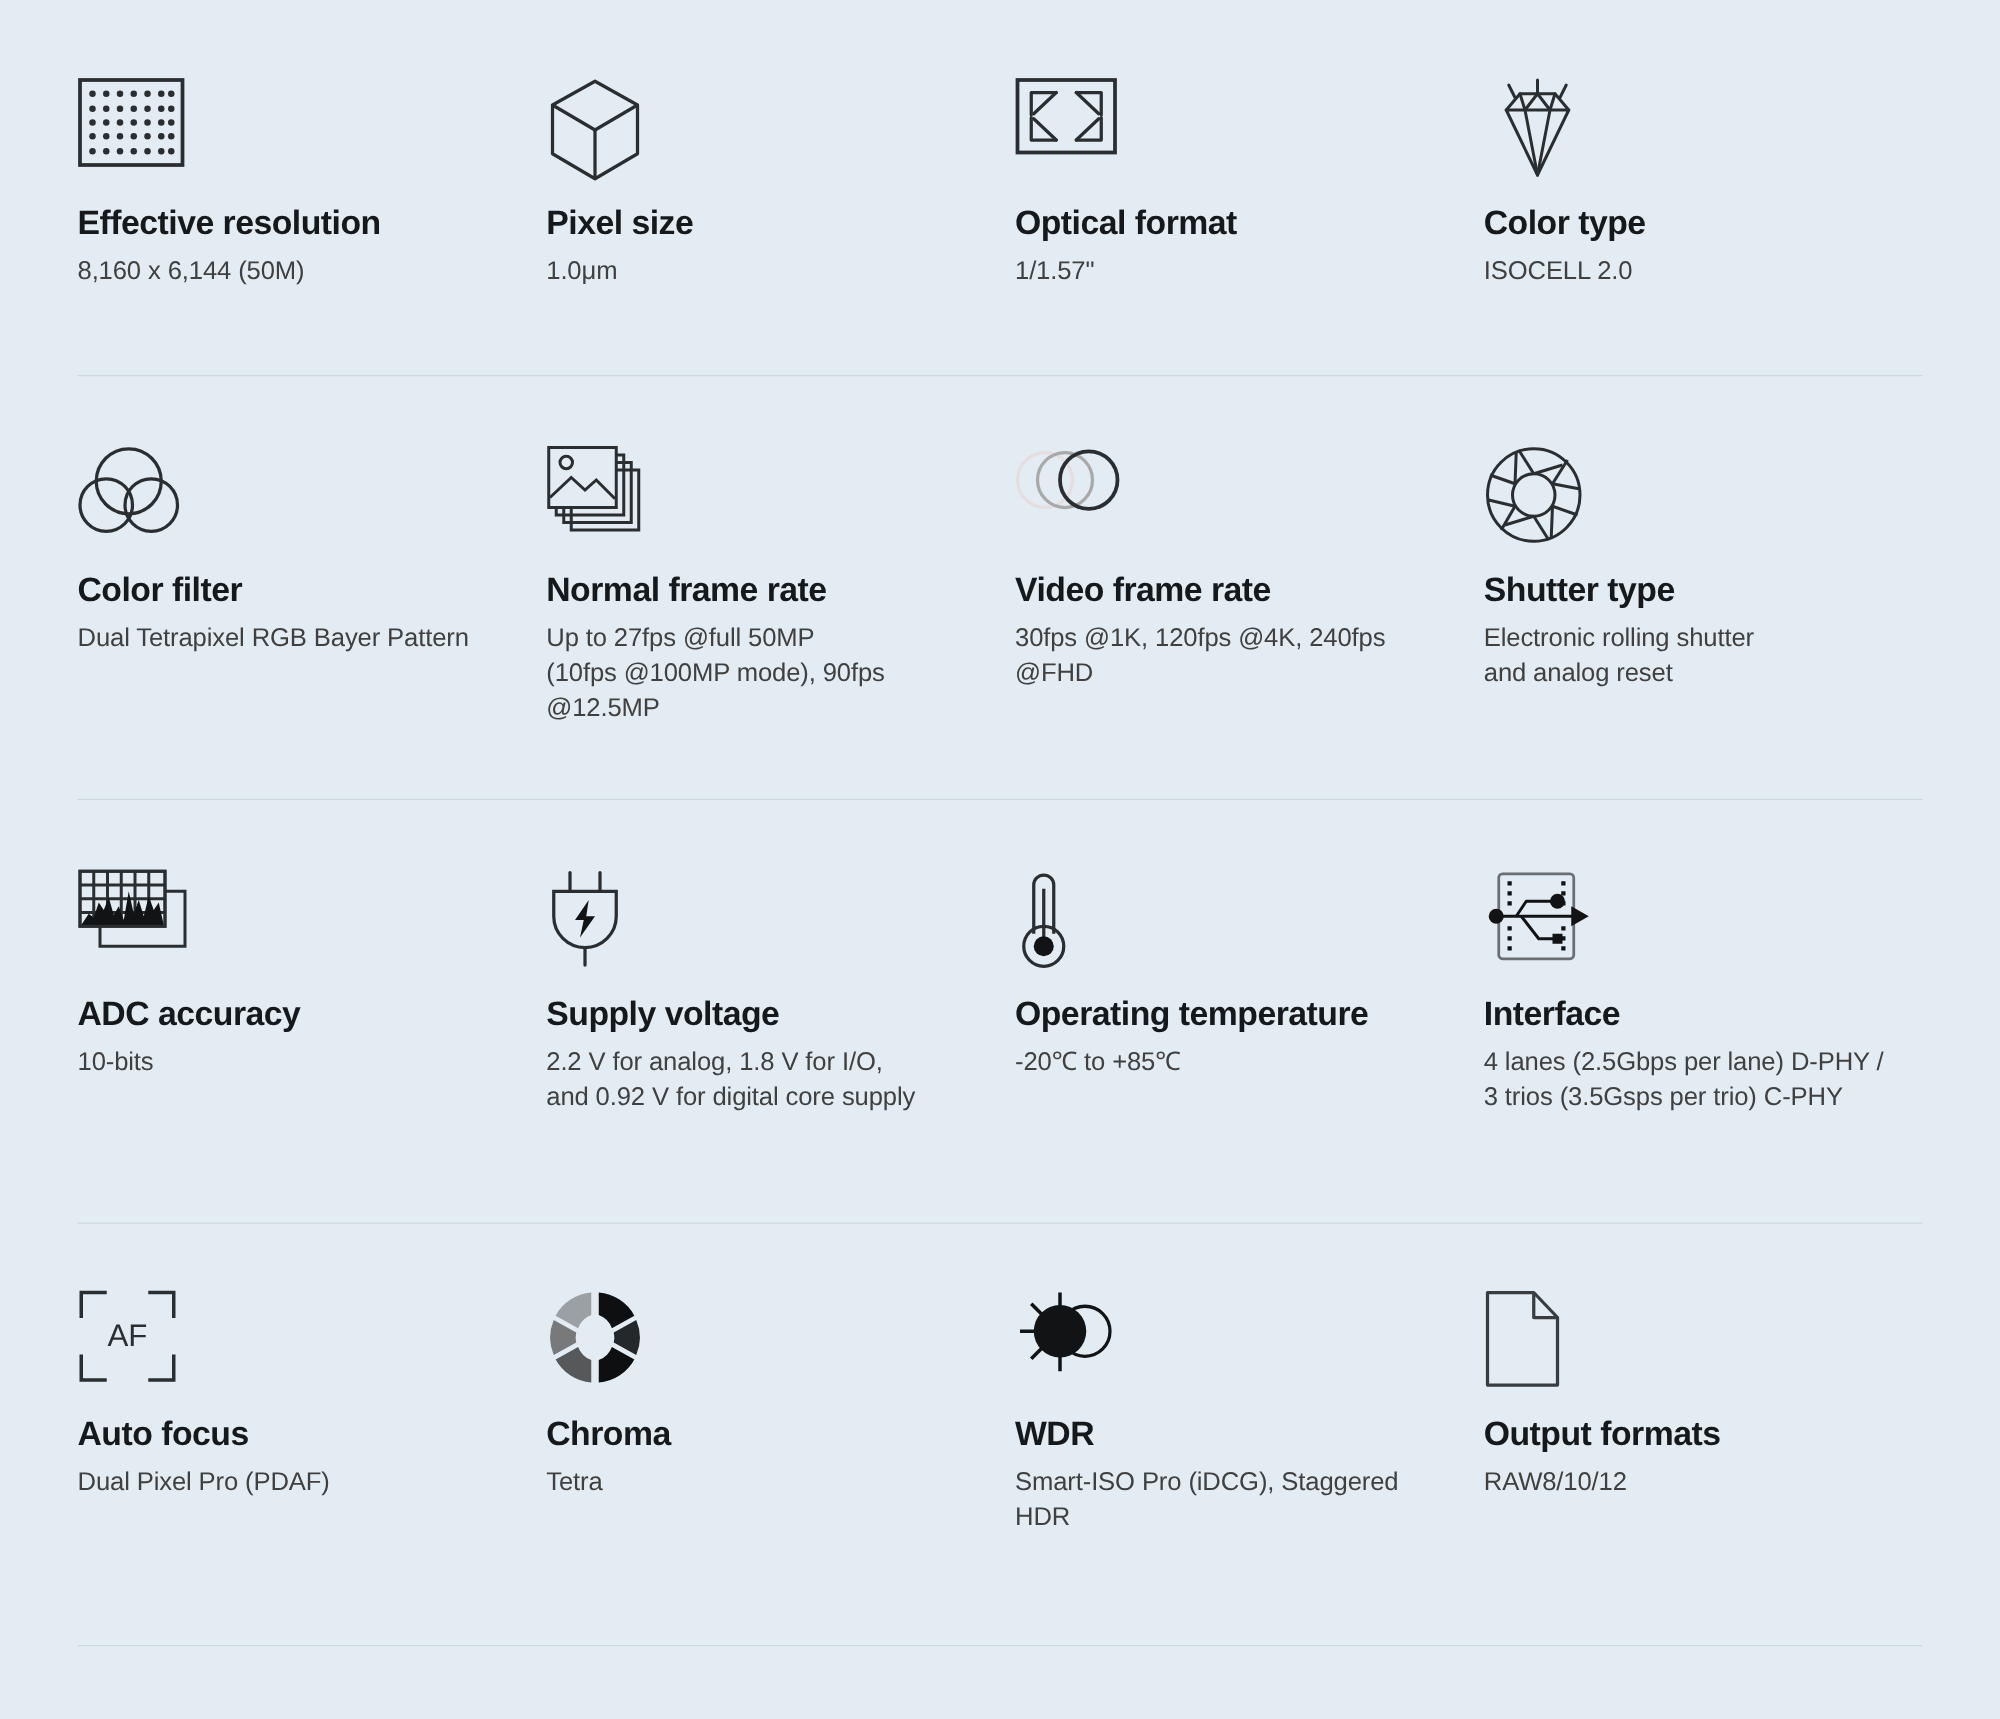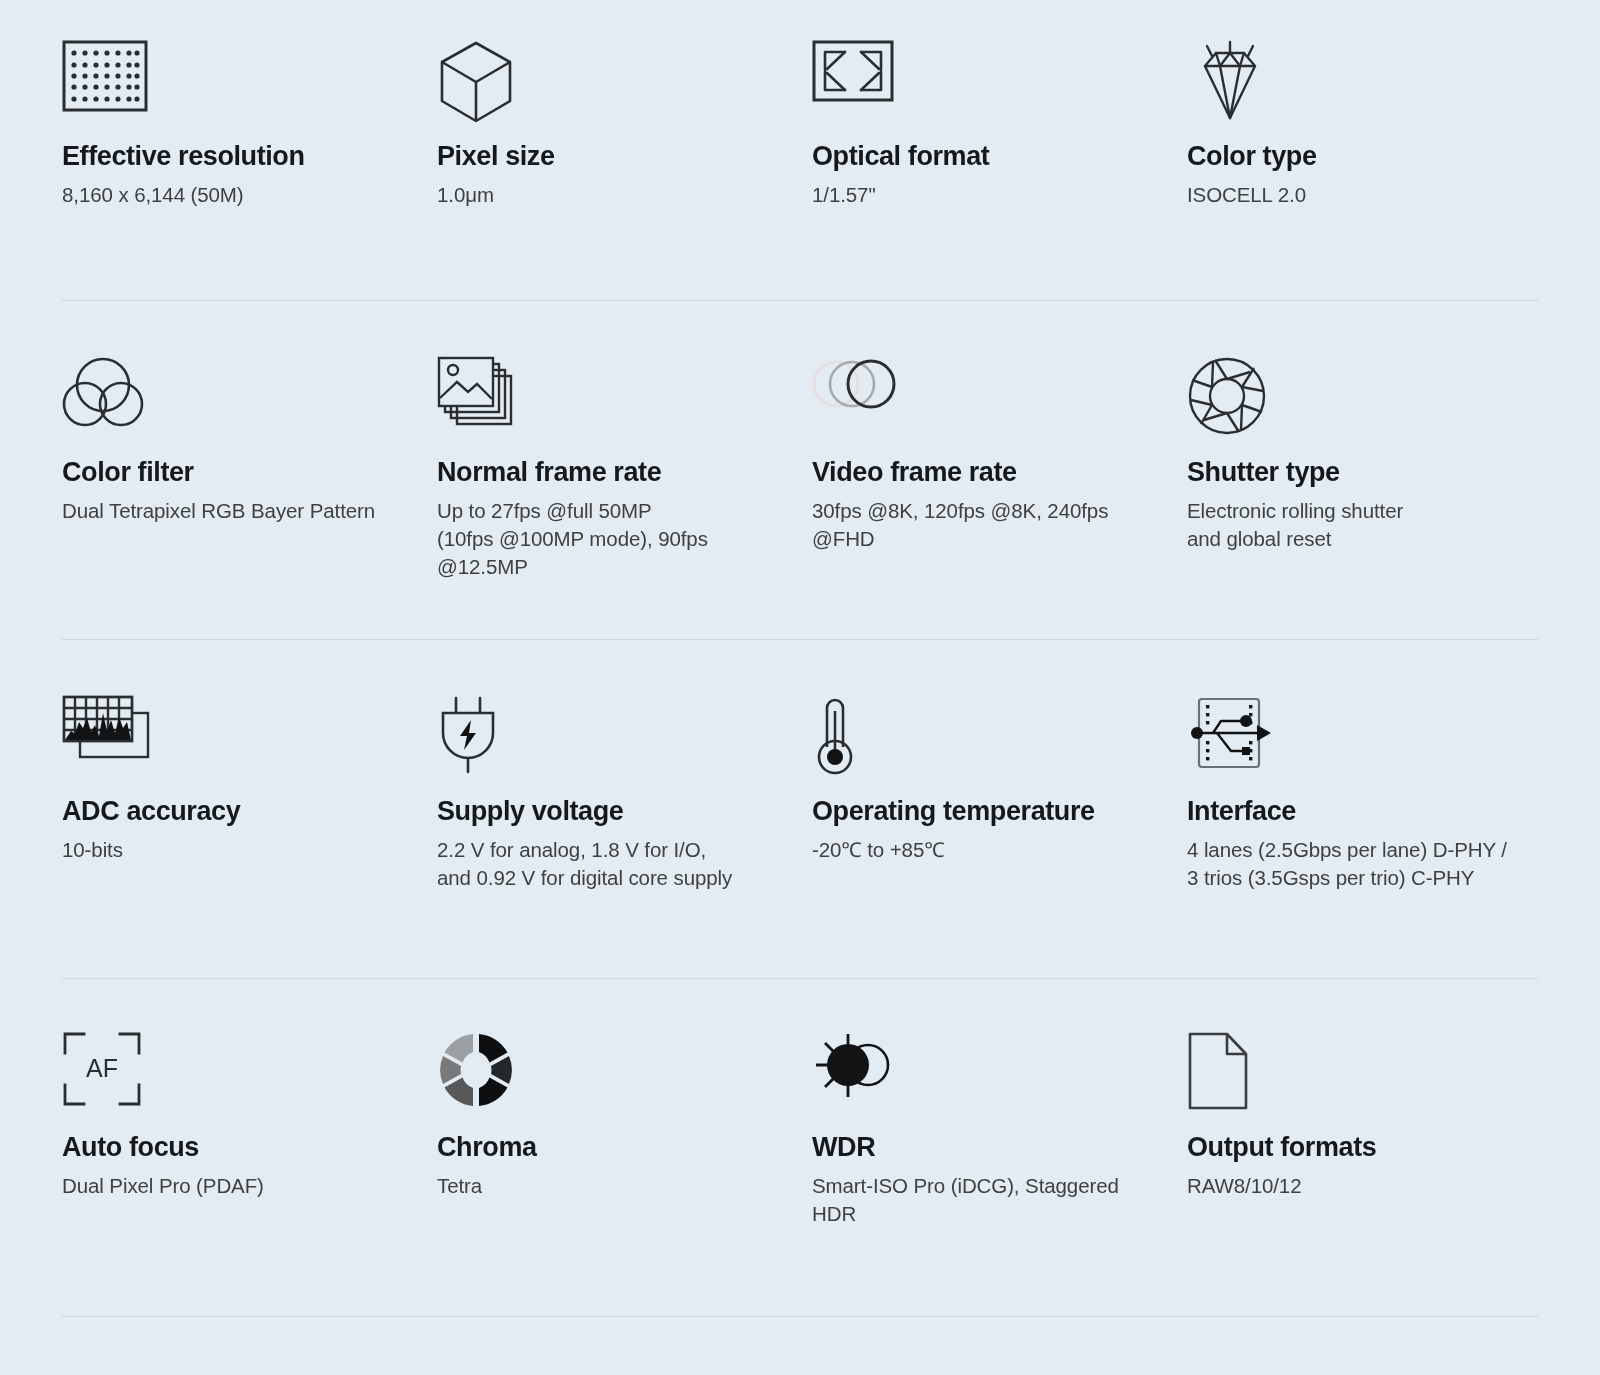--- a/index.html
+++ b/index.html
@@ -20,21 +20,21 @@
     box-sizing: border-box;
     padding: 0 62px;
     position: relative;
   }
   .spec-row {
     display: flex;
     flex-direction: row;
     align-items: flex-start;
     box-sizing: border-box;
   }
-  .spec-row.r0 { height: 300px; padding-top: 40px; }
+  .spec-row.r0 { height: 300px; padding-top: 62px; }
   .spec-row.r1 { height: 338px; padding-top: 55px; }
   .spec-row.r2 { height: 338px; padding-top: 55px; }
   .spec-row.r3 { height: 337px; padding-top: 52px; }
 
   .row-divider {
     height: 1px;
     background: #cdd8dd;
     width: 100%;
   }
 
@@ -217,21 +217,21 @@
       <div class="icon-box">
         <svg width="90" height="56" viewBox="0 0 90 56">
           <g fill="none">
             <circle cx="24" cy="28" r="22" stroke="#e6dede" stroke-width="2.6"></circle>
             <circle cx="40" cy="28" r="22" stroke="#a9a9a9" stroke-width="2.6"></circle>
             <circle cx="59" cy="28" r="23" stroke="#2b2e31" stroke-width="3"></circle>
           </g>
         </svg>
       </div>
       <h3 class="spec-title">Video frame rate</h3>
-      <div class="spec-desc">30fps @8K, 120fps @8K, 240fps @FHD</div>
+      <div class="spec-desc">30fps @1K, 120fps @4K, 240fps @FHD</div>
     </div>
 
     <div class="spec-cell">
       <div class="icon-box">
         <svg width="80" height="80" viewBox="0 0 80 80">
           <g fill="none" stroke="#2b2e31" stroke-width="2.4" stroke-linejoin="round">
             <circle cx="40" cy="40" r="37"></circle>
             <circle cx="40" cy="40" r="17"></circle>
             <path d="M40 23 L28 4"></path>
             <path d="M40 23 L63 16"></path>
@@ -243,21 +243,21 @@
             <path d="M25 49 L4 44"></path>
             <path d="M55 49 L75 56"></path>
             <path d="M55 49 L54 74"></path>
             <path d="M40 57 L17 64"></path>
             <path d="M40 57 L52 76"></path>
           </g>
         </svg>
       </div>
       <h3 class="spec-title">Shutter type</h3>
       <div class="spec-desc">Electronic rolling shutter
-and global reset</div>
+and analog reset</div>
     </div>
   </div>
   <div class="row-divider"></div>
 
   <div class="spec-row r2">
     <div class="spec-cell">
       <div class="icon-box">
         <svg width="90" height="66" viewBox="0 0 90 66">
           <g fill="none" stroke="#2b2e31" stroke-width="2.4">
             <rect x="18" y="18" width="68" height="44" fill="#e3ecf2"></rect>

